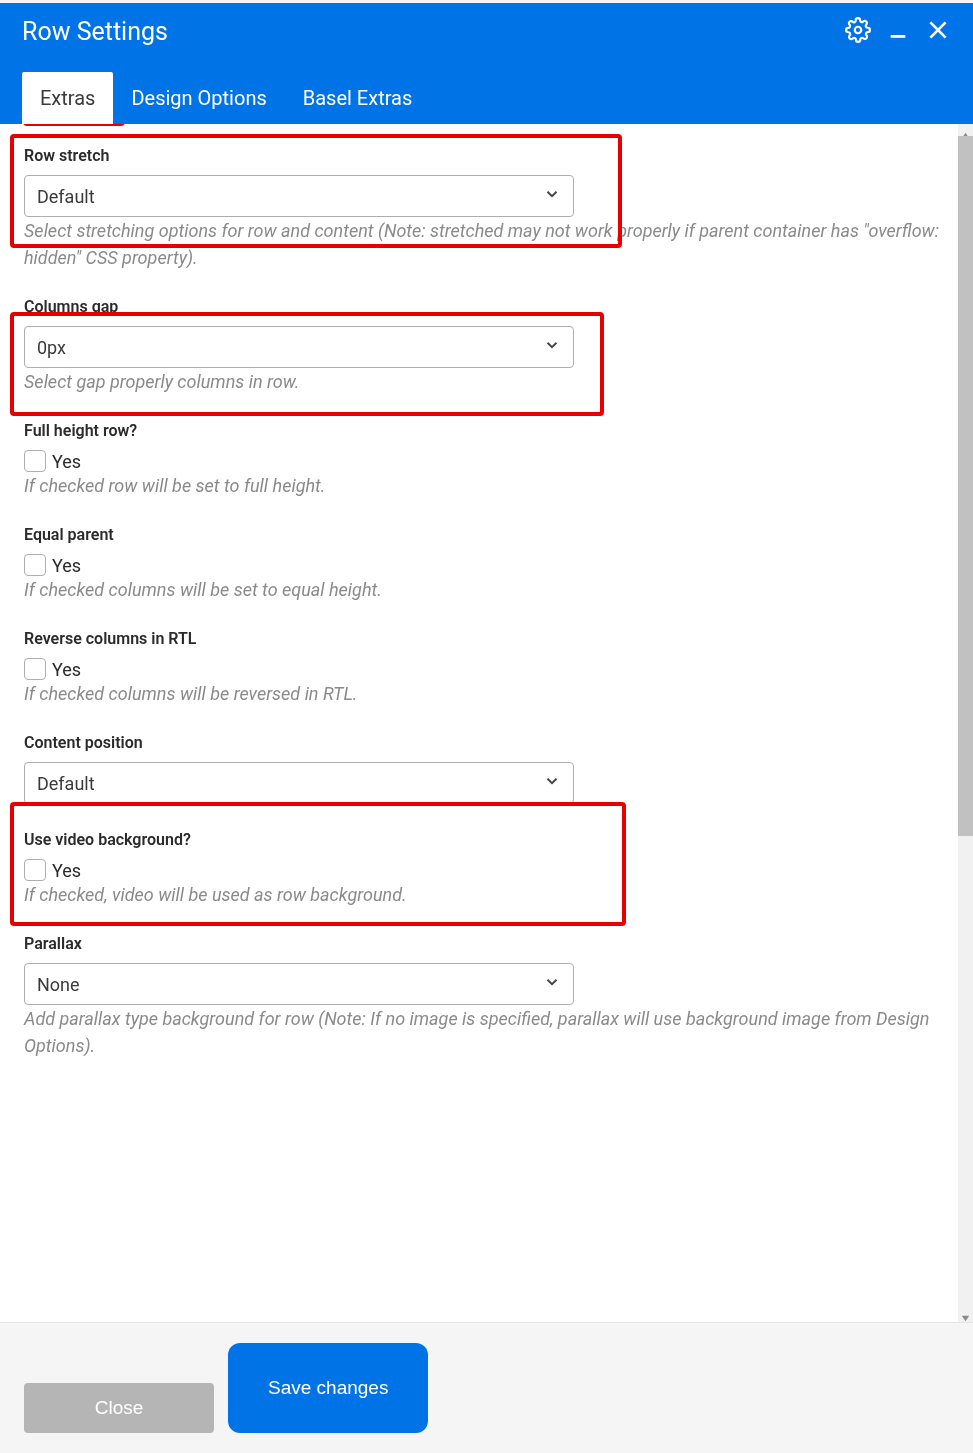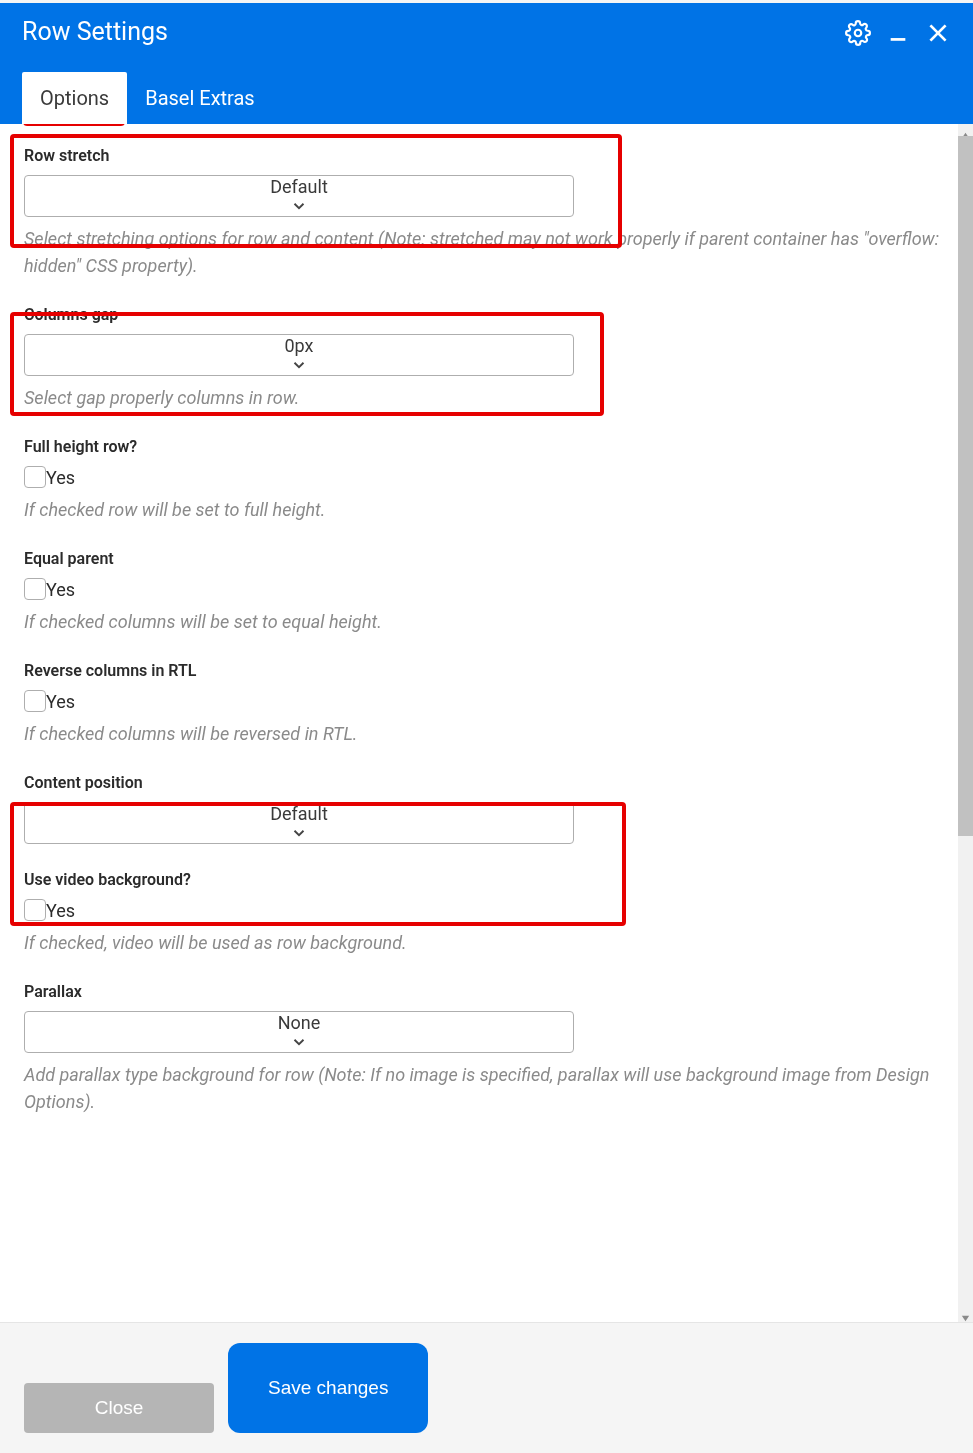--- a/index.html
+++ b/index.html
@@ -19,21 +19,21 @@
     flex-direction: column;
   }
   .header {
     background: #0073e6;
     color: #fff;
     padding: 14px 22px 0 22px;
     position: relative;
   }
   .header-top {
     display: flex;
-    align-items: flex-end;
+    align-items: flex-start;
     justify-content: space-between;
     padding-bottom: 26px;
   }
   .title {
     font-size: 25px;
     font-weight: 400;
   }
   .header-icons {
     display: flex;
     align-items: center;
@@ -87,36 +87,35 @@
     border: 1px solid #aeaeae;
     border-radius: 4px;
     background: #fff;
     padding: 0 12px;
     font-size: 18px;
     color: #3a3a3a;
     display: flex;
     align-items: center;
     justify-content: space-between;
     cursor: pointer;
-    flex-direction: column;
   }
   .chevron {
     flex-shrink: 0;
   }
   .desc {
     font-size: 18px;
     font-style: italic;
     color: #8a8a8a;
-    margin-top: 8px;
+    margin-top: 0;
     line-height: 1.5;
   }
   .checkbox-row {
     display: flex;
     align-items: center;
-    gap: 0;
+    gap: 6px;
   }
   .checkbox {
     width: 22px;
     height: 22px;
     border: 1px solid #aeaeae;
     border-radius: 4px;
     background: #fff;
     cursor: pointer;
   }
   .check-label {
@@ -196,21 +195,22 @@
         </span>
         <span class="icon-btn">
           <svg width="26" height="26" viewBox="0 0 24 24" fill="none" stroke="currentColor" stroke-width="2.5">
               <line x1="5" y1="5" x2="19" y2="19"></line>
               <line x1="19" y1="5" x2="5" y2="19"></line>
             </svg>
         </span>
       </div>
     </div>
     <div class="tabs">
-      <div class="tab active">Options</div>
+      <div class="tab active">Extras</div>
+      <div class="tab">Design Options</div>
       <div class="tab">Basel Extras</div>
     </div>
   </div>
 
   <div class="scroll-area">
     <div class="content">
 
       <div class="field">
         <div class="field-label">Row stretch</div>
         <div class="select">

